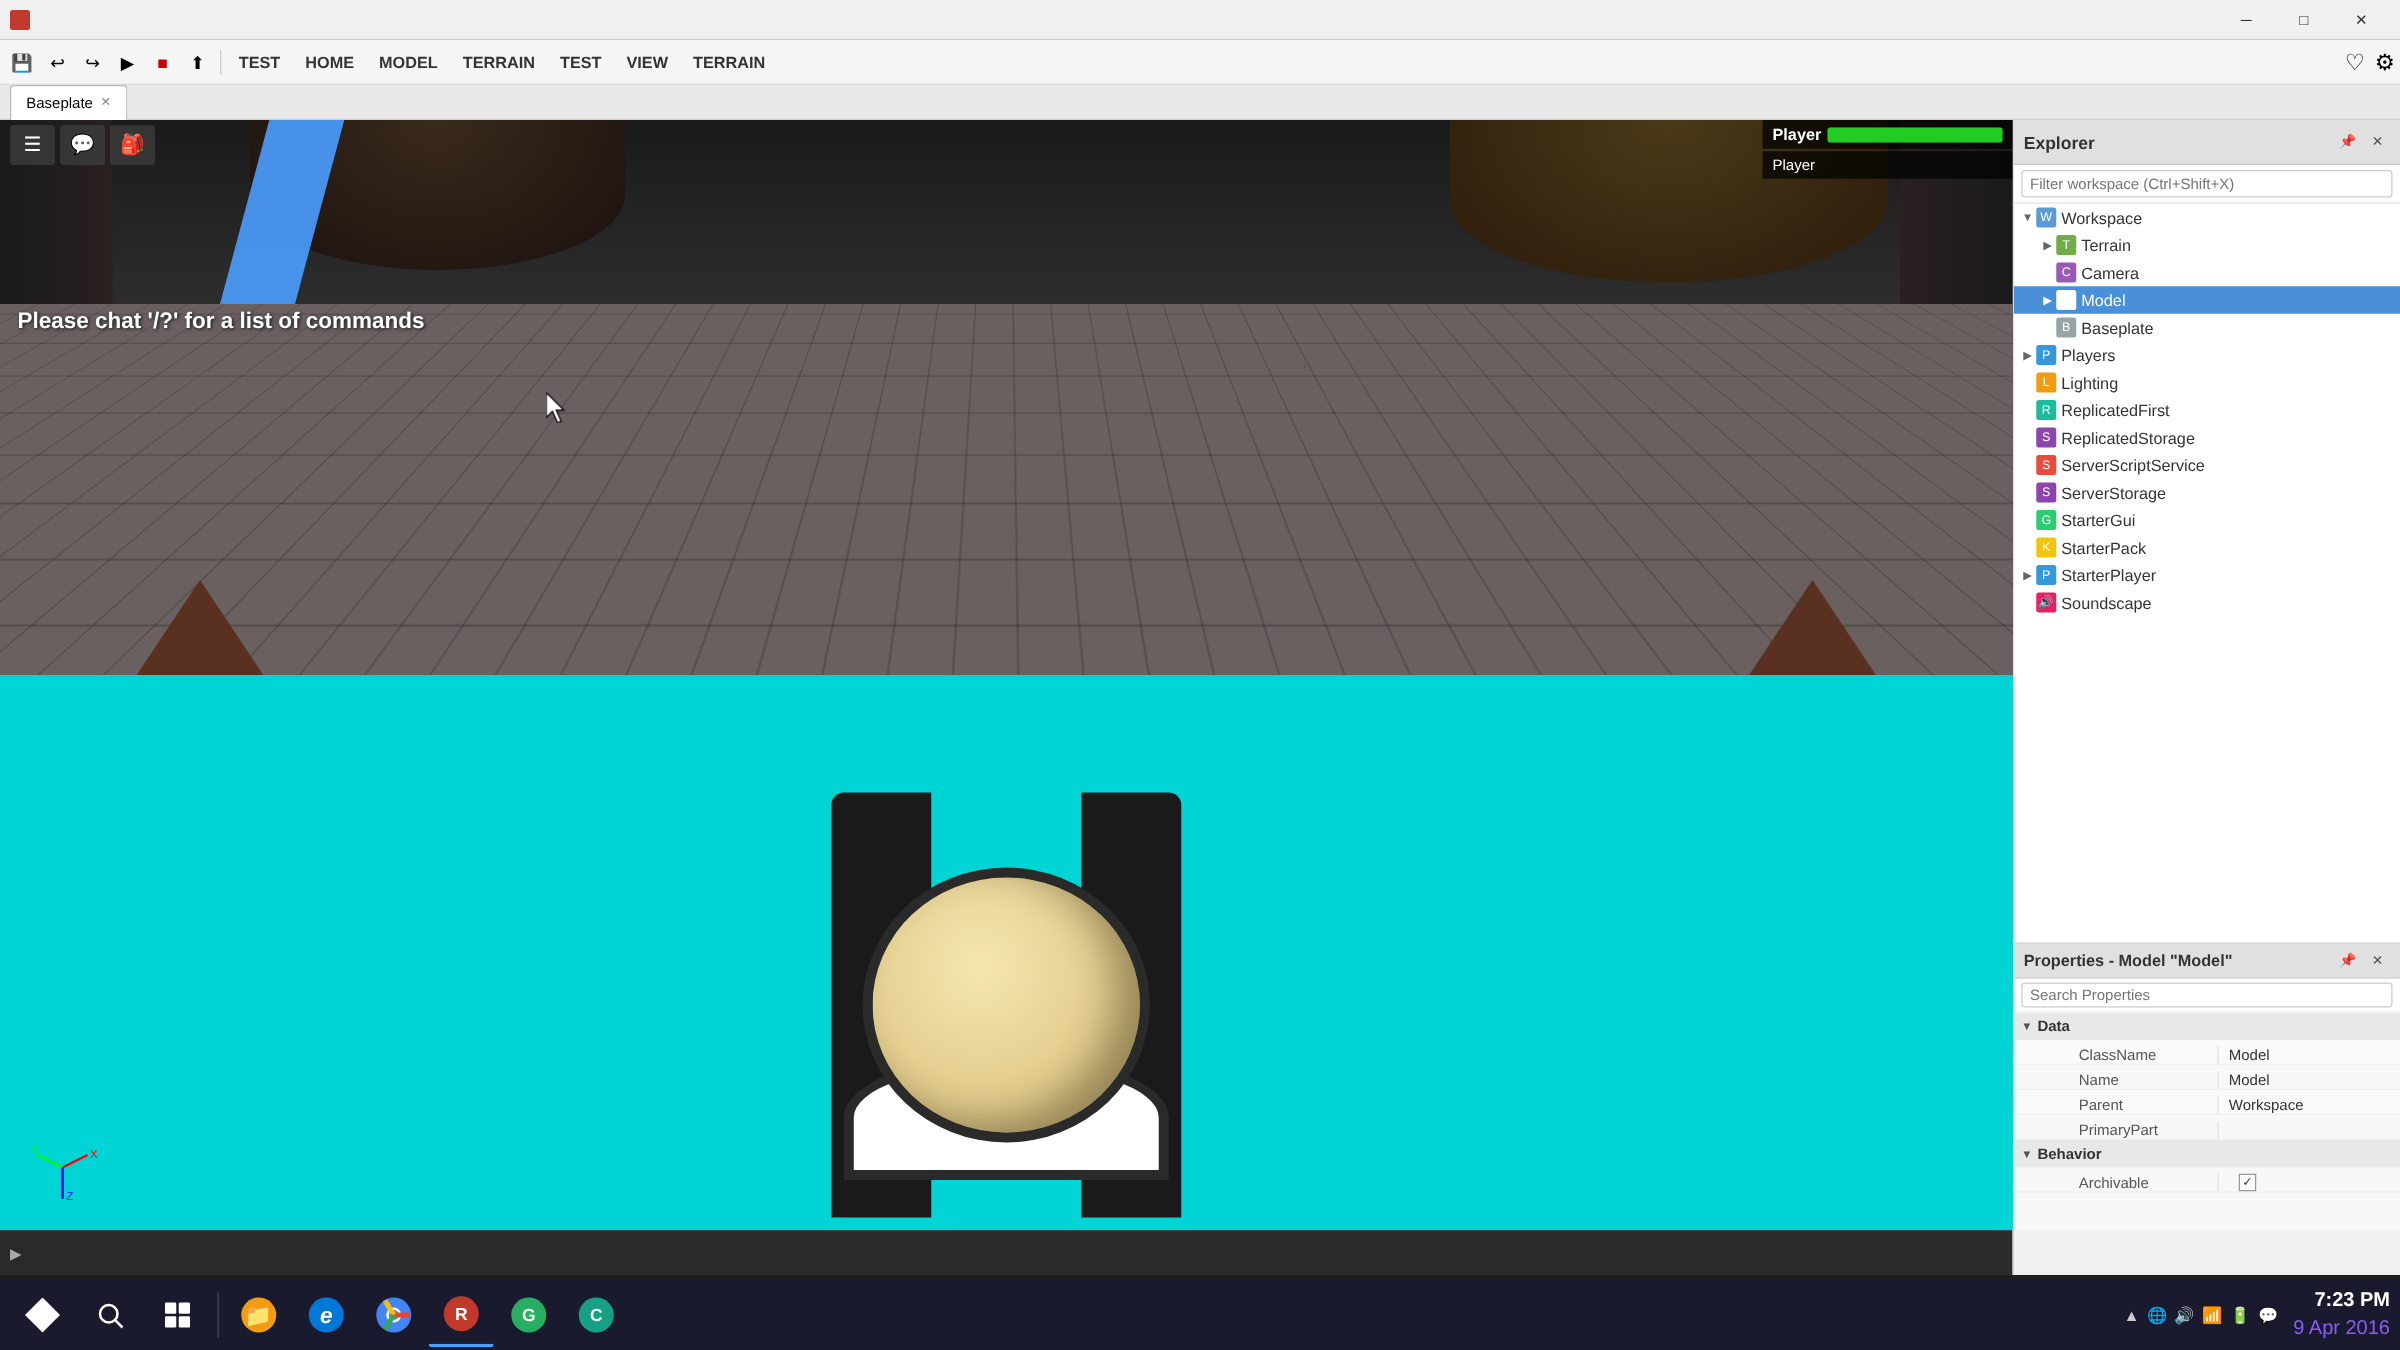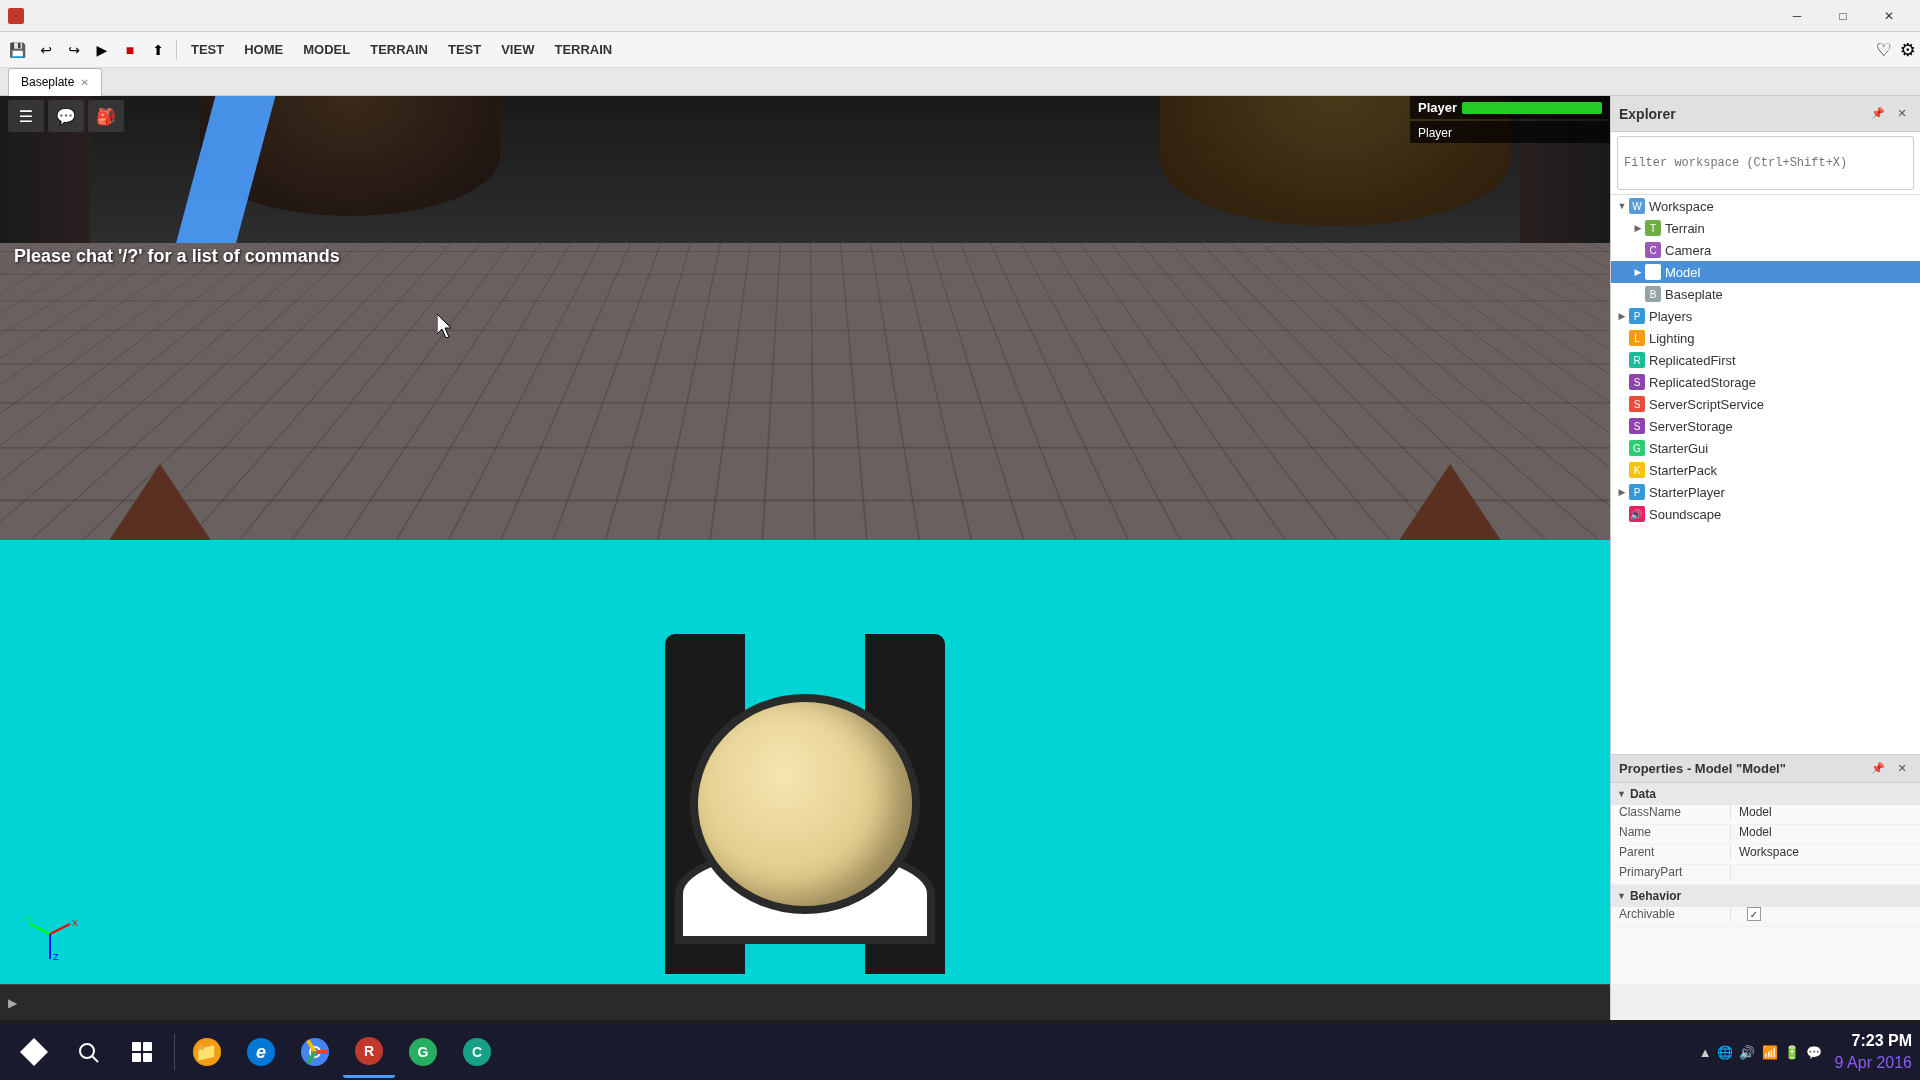--- a/index.html
+++ b/index.html
@@ -329,24 +329,23 @@
     
     .filter-input-wrap {
       padding: 4px 6px;
       background: white;
       border-bottom: 1px solid #ddd;
     }
     .filter-input {
       width: 100%;
       border: 1px solid #ccc;
       border-radius: 3px;
-      padding: 19px 6px;
+      padding: 3px 6px;
       font-size: 12px;
       outline: none;
-      font-family: Liberation Mono, monospace;
     }
 
     
     .tree-container {
       flex: 1;
       overflow-y: auto;
       background: white;
     }
     .tree-item {
       display: flex; align-items: center;
@@ -420,22 +419,23 @@
       background: #e8e8e8;
       display: flex; align-items: center;
       padding: 0 6px; gap: 4px;
       cursor: pointer;
     }
     .prop-section-chevron { font-size: 9px; color: #555; }
     .prop-section-label { font-size: 12px; font-weight: 600; color: #333; }
 
     .prop-row {
       height: 20px;
-      display: flex; align-items: flex-start;
+      display: flex; align-items: flex-end;
       border-bottom: 1px solid #f0f0f0;
+      padding-left: 44px;
     }
     .prop-row:nth-child(even) { background: #fafafa; }
     .prop-name {
       width: 120px;
       padding: 0 8px;
       font-size: 12px;
       color: #555;
       flex-shrink: 0;
       border-right: 1px solid #e0e0e0;
     }
@@ -713,20 +713,23 @@
 
     <div id="properties-panel">
       <div class="prop-header">
         <span class="prop-title">Properties - Model "Model"</span>
         <div class="prop-btns">
           <div class="prop-btn">📌</div>
           <div class="prop-btn">✕</div>
         </div>
       </div>
 
+      <div class="prop-search-wrap">
+        <input class="prop-search" type="text" placeholder="Search Properties" style="">
+      </div>
 
       <div class="prop-content" id="prop-content">
       <div class="prop-section-header">
             <span class="prop-section-chevron">▼</span>
             <span class="prop-section-label">Data</span>
           </div>
           <div class="prop-row">
             <div class="prop-name">ClassName</div>
             <div class="prop-value">Model</div>
           </div>

